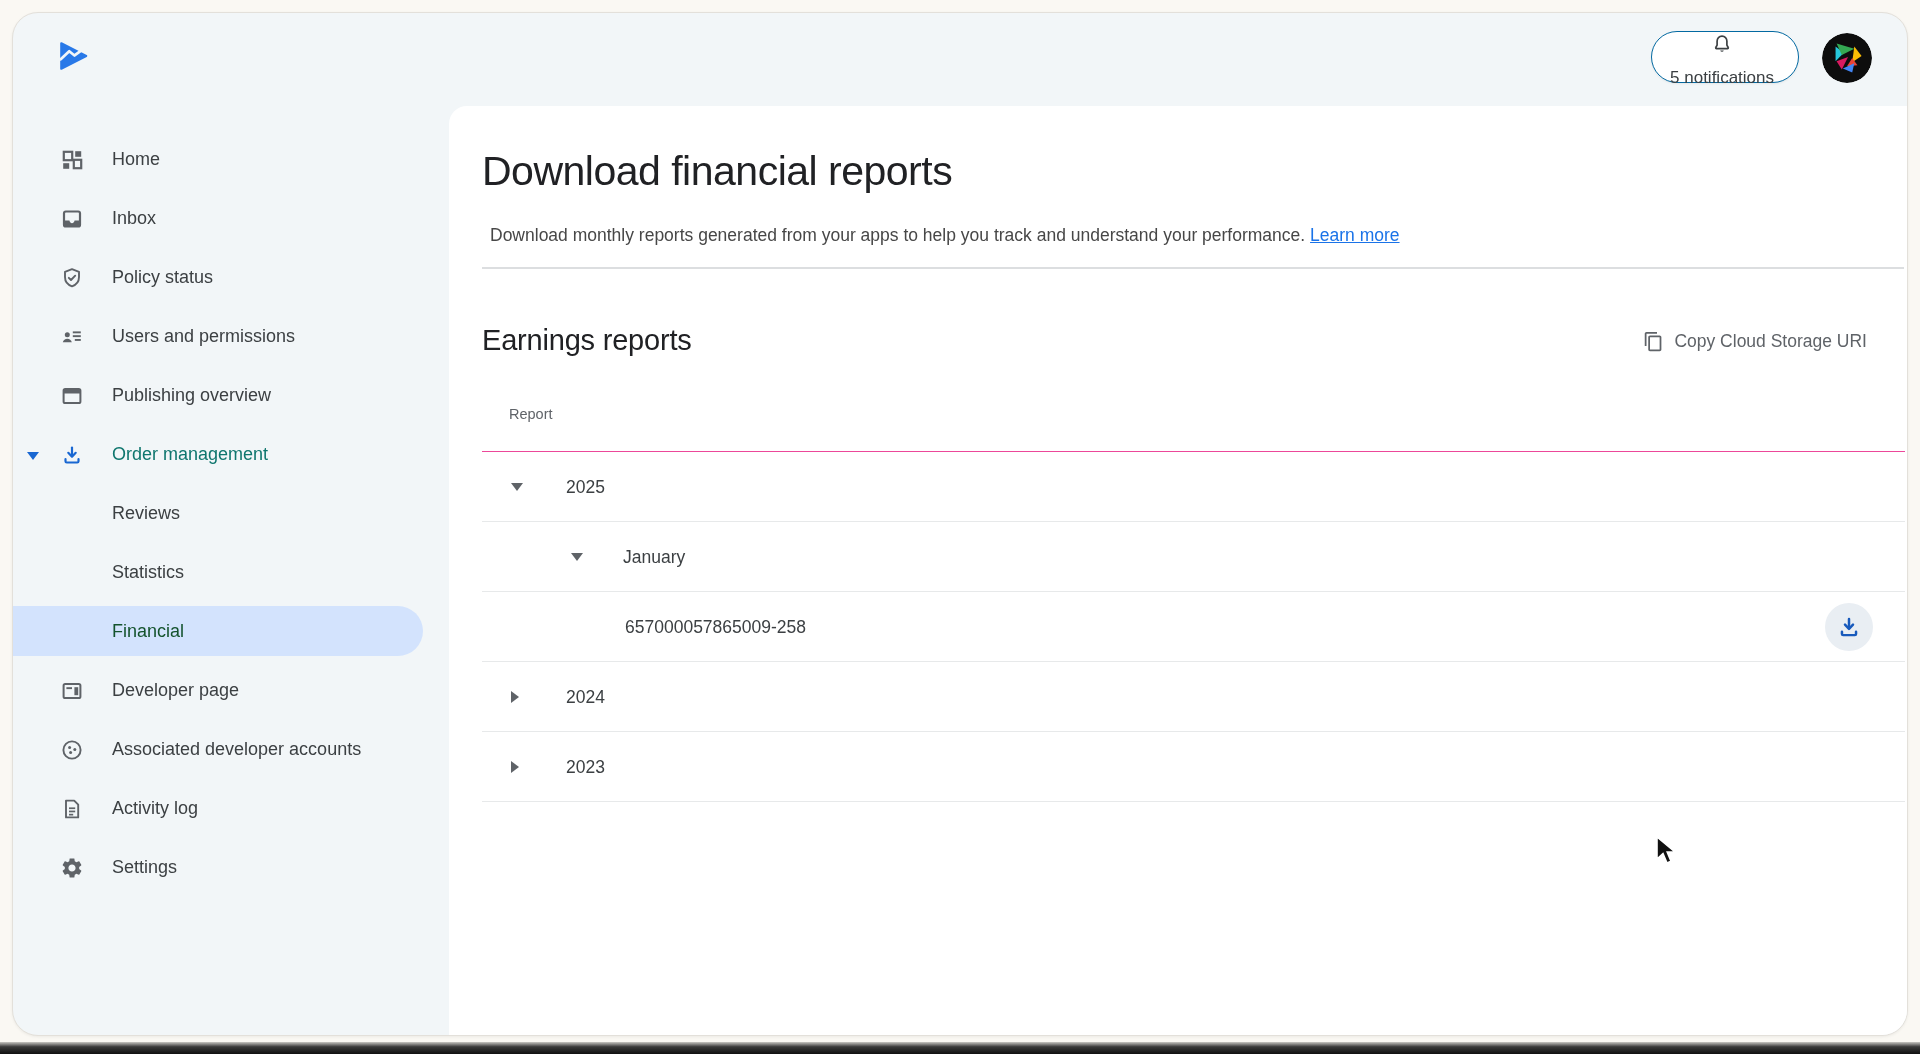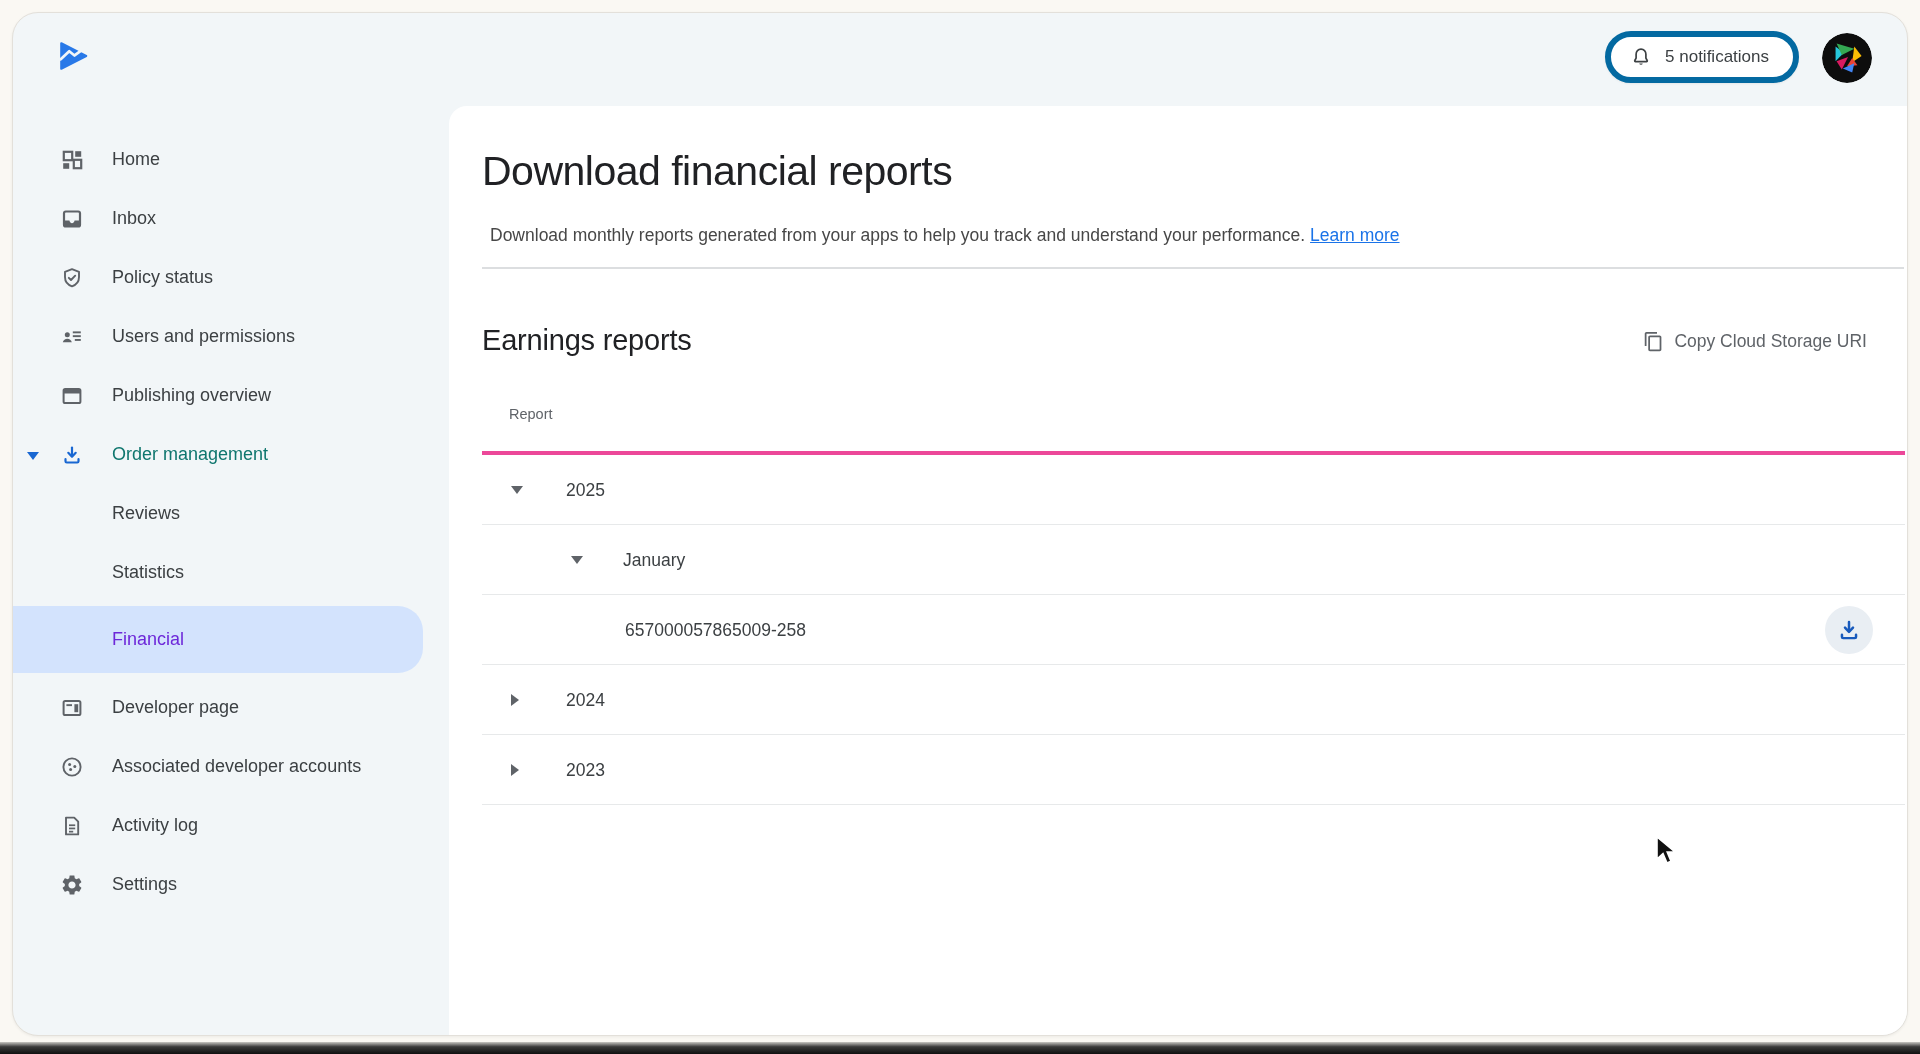--- a/index.html
+++ b/index.html
@@ -25,22 +25,23 @@
   
   .logo{position:absolute;left:44px;top:26px;display:flex;align-items:center;gap:14px;cursor:pointer;}
   .logo svg{display:block;}
   .logo .t{font-size:30px;letter-spacing:-0.3px;}
   .logo .gray{color:#5f6368;}
   .logo .blue{color:#1a73e8;margin-left:7px;}
 
   .notif-pill{
     position:absolute;right:108px;top:18px;height:52px;padding:0 24px 0 18px;
     display:flex;align-items:center;gap:12px;
-    background:#fff;border:6px solid #0369a1;border-radius:26px;cursor:pointer;
+    background:#fff;border:1px solid #0369a1;border-radius:26px;cursor:pointer;
     box-shadow:0 1px 2px rgba(60,64,67,.08);
+    flex-direction:column;
   }
   .notif-pill span{font-size:17px;color:#3c4043;}
   .avatar{
     position:absolute;right:35px;top:20px;width:50px;height:50px;border-radius:50%;
     overflow:hidden;cursor:pointer;
   }
 
   
   .sidebar{position:absolute;left:0;top:93px;width:436px;padding-top:24px;}
   .sitem{
@@ -49,22 +50,22 @@
   }
   .sitem .ico{position:absolute;left:47px;width:24px;height:24px;}
   .sitem .lbl{position:absolute;left:99px;white-space:nowrap;}
   .sitem.blue{color:#0f766e;}
   .sitem .caret-down-blue{
     position:absolute;left:14px;top:50%;margin-top:-3px;
     width:0;height:0;border-left:6px solid transparent;border-right:6px solid transparent;
     border-top:8px solid #1967d2;
   }
   .sitem.selected{
-    height:67px;margin:4px 0 5px 0;width:410px;
-    background:#d3e3fd;border-radius:0 25px 25px 0;color:#6d28d9;
+    height:50px;margin:4px 0 5px 0;width:410px;
+    background:#d3e3fd;border-radius:0 25px 25px 0;color:#14532d;
   }
 
   
   .card{
     position:absolute;left:436px;top:93px;right:0;bottom:0;
     background:#fff;border-radius:18px 0 0 0;
   }
   .page-title{position:absolute;left:33px;top:36px;margin:0;font-size:41px;line-height:58px;font-weight:500;color:#202124;letter-spacing:-0.5px;}
   .page-desc{position:absolute;left:33px;top:108px;margin:8px;font-size:17.5px;line-height:27px;color:#474747;}
   .page-desc a{color:#1a73e8;text-decoration:underline;cursor:pointer;}
@@ -72,21 +73,21 @@
 
   .section-title{position:absolute;left:33px;top:215px;margin:0;font-size:29px;line-height:38px;font-weight:500;color:#202124;letter-spacing:-0.2px;}
   .copy-btn{
     position:absolute;right:40px;top:218px;height:34px;display:flex;align-items:center;gap:10px;
     background:none;border:none;cursor:pointer;padding:0;
   }
   .copy-btn span{font-size:17.5px;color:#5f6368;}
 
   .report-col{position:absolute;left:60px;top:300px;font-size:14.5px;color:#5f6368;}
 
-  .rtable{position:absolute;left:33px;right:2px;top:345px;border-top:4px solid #ec4899;}
+  .rtable{position:absolute;left:33px;right:2px;top:345px;border-top:1px solid #ec4899;}
   .trow{position:relative;height:69px;border-bottom:1px solid #e7e9ea;cursor:pointer;font-size:17.5px;color:#3c4043;}
   .trow .rlbl{position:absolute;top:50%;transform:translateY(-50%);white-space:nowrap;}
   .trow.lvl0 .rlbl{left:84px;}
   .trow.lvl1 .rlbl{left:141px;}
   .trow.lvl2 .rlbl{left:143px;}
   .caret{position:absolute;top:50%;}
   .caret.down{margin-top:-4px;width:0;height:0;border-left:6px solid transparent;border-right:6px solid transparent;border-top:8px solid #5f6368;}
   .caret.right{margin-top:-6px;width:0;height:0;border-top:6px solid transparent;border-bottom:6px solid transparent;border-left:8px solid #5f6368;}
   .trow.lvl0 .caret{left:29px;}
   .trow.lvl1 .caret{left:89px;}

